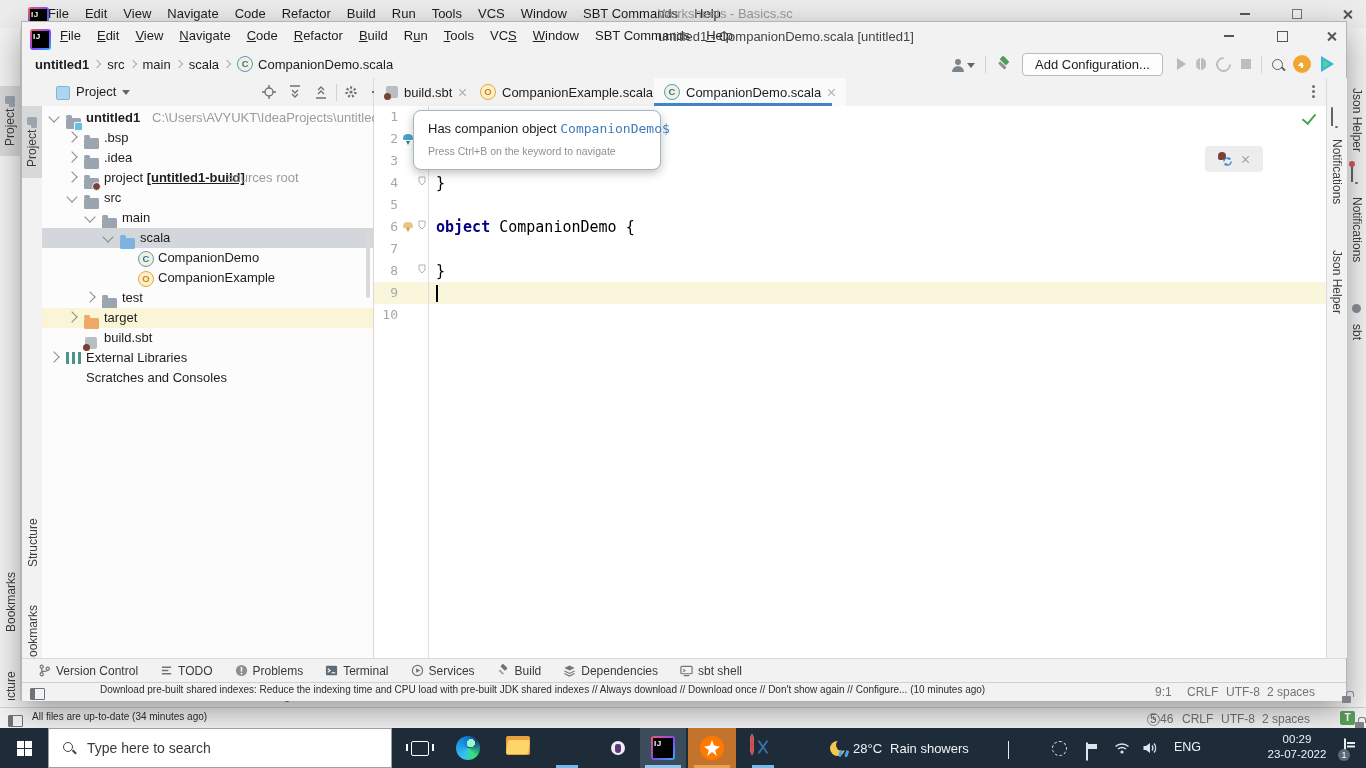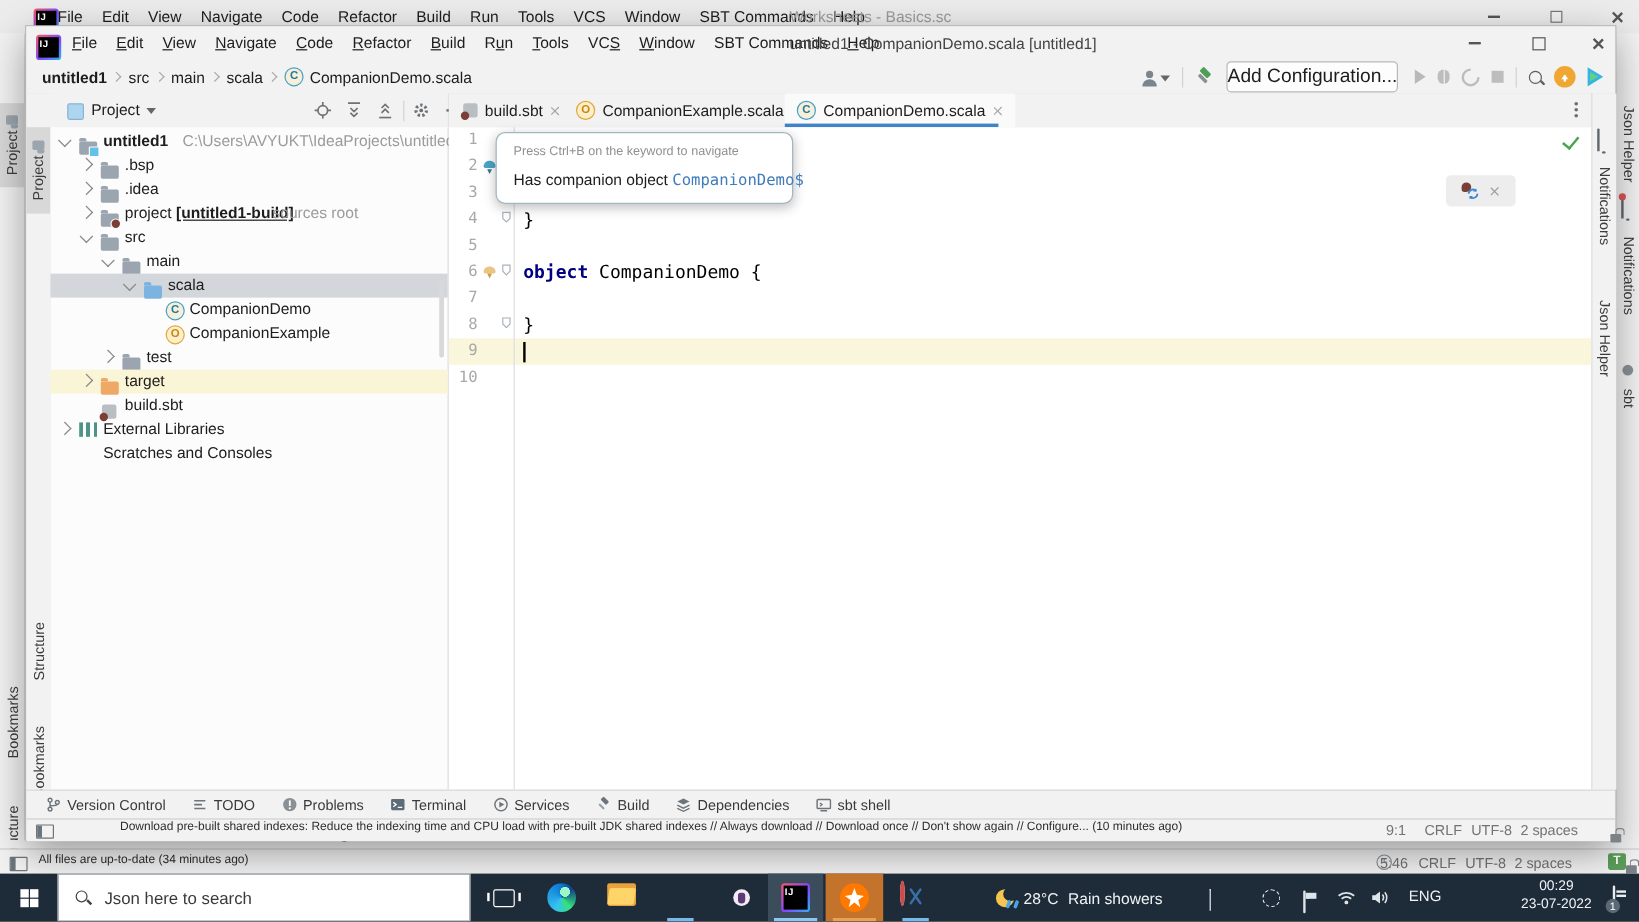--- a/index.html
+++ b/index.html
@@ -287,21 +287,21 @@
         <span class="circ cls" style="margin-right:5px;">C</span>
         <span>CompanionDemo.scala</span>
       </div>
       <div class="a row" style="left:930px;top:0;height:28px;gap:10px;">
         <span class="row">
             <span class="person"></span>
             <span class="caret-dn" style="margin-left:3px;"></span>
           </span>
         <span class="vdiv"></span>
         <span class="hammer"></span>
-        <span style="display:inline-block;border:1px solid #b9b9b9;border-radius:4px;background:#fdfdfd;padding:3px 0;font-size:16px;color:#1d1d1d;">Add Configuration...</span>
+        <span style="display:inline-block;border:1px solid #b9b9b9;border-radius:4px;background:#fdfdfd;padding:3px 12px;font-size:13px;color:#1d1d1d;">Add Configuration...</span>
         <span class="playtri" style="margin-left:4px;"></span>
         <span class="bugico"></span>
         <span class="covico"></span>
         <span class="stopsq"></span>
         <span class="vdiv"></span>
         <span class="searchico"></span>
         <span class="orangeup"></span>
         <span class="colorplay"></span>
       </div>
     </div>
@@ -490,24 +490,24 @@
               <path d="M3 11V8h3z" fill="#3b87d8"></path>
             </svg>
         </span>
         <span class="x" style="position:relative;width:9px;height:9px;">
           <span style="position:absolute;left:4px;top:0;width:1.4px;height:9px;background:#9a9a9a;transform:rotate(45deg);"></span>
           <span style="position:absolute;left:4px;top:0;width:1.4px;height:9px;background:#9a9a9a;transform:rotate(-45deg);"></span>
         </span>
       </div>
       
       <div class="tooltipbox" style="left:39px;top:4px;width:246px;height:58px;">
-        <div style="padding:9px 0 0 14px;font-size:10.5px;color:#909090;white-space:nowrap;">Press Ctrl+B on the keyword to navigate</div>
         <div style="padding:10px 0 0 14px;font-size:13px;color:#1d1d1d;white-space:nowrap;">
           <span>Has companion object </span><span class="ttcode">CompanionDemo$</span>
         </div>
+        <div style="padding:9px 0 0 14px;font-size:10.5px;color:#909090;white-space:nowrap;">Press Ctrl+B on the keyword to navigate</div>
       </div>
     </div>
 
     <div class="a row" style="left:0;top:636px;width:1324px;height:24px;background:#f2f2f2;border-top:1px solid #d9d9d9;padding-left:16px;gap:22px;box-sizing:border-box;">
       <span class="btool">
         <svg width="13" height="13" viewBox="0 0 14 14">
             <circle cx="4" cy="3" r="1.7" fill="none" stroke="#6d757b" stroke-width="1.3"></circle>
             <circle cx="4" cy="11" r="1.7" fill="none" stroke="#6d757b" stroke-width="1.3"></circle>
             <circle cx="10.5" cy="5" r="1.7" fill="none" stroke="#6d757b" stroke-width="1.3"></circle>
             <path d="M4 4.7v4.6M4 8c3.5 0 6.5-.5 6.5-1.3" fill="none" stroke="#6d757b" stroke-width="1.3"></path>
@@ -585,21 +585,21 @@
           <i style="left:8px;top:0;"></i>
           <i style="left:0;top:8px;"></i>
           <i style="left:8px;top:8px;"></i>
       </span>
     </div>
     <div class="a row" style="left:48px;top:0;width:344px;height:40px;background:#ffffff;border:1px solid #9aa0a6;box-sizing:border-box;">
       <span style="position:relative;width:12px;height:12px;margin:0 12px 0 14px;">
         <span style="position:absolute;left:0;top:0;width:8px;height:8px;border:1.6px solid #444;border-radius:50%;"></span>
         <span style="position:absolute;left:9px;top:9px;width:5px;height:1.6px;background:#444;transform:rotate(45deg);"></span>
       </span>
-      <span style="font-size:14px;color:#3a3a3a;">Json here to search</span>
+      <span style="font-size:14px;color:#3a3a3a;">Type here to search</span>
     </div>
     <div class="a" style="left:400px;top:0;width:40px;height:40px;display:flex;align-items:center;justify-content:center;">
       <span class="tvico"></span>
     </div>
     <span class="a tb-ico edgeico" style="left:456px;"></span>
     <span class="a tb-ico explico" style="left:506px;"></span>
     <span class="a tb-ico braveico" style="left:556px;"></span>
     <span class="a underline-ind" style="left:556px;width:22px;"></span>
     <span class="a tb-ico torico" style="left:606px;"></span>
     <div class="a" style="left:640px;top:0;width:46px;height:40px;background:#3b4c5a;display:flex;align-items:center;justify-content:center;">

